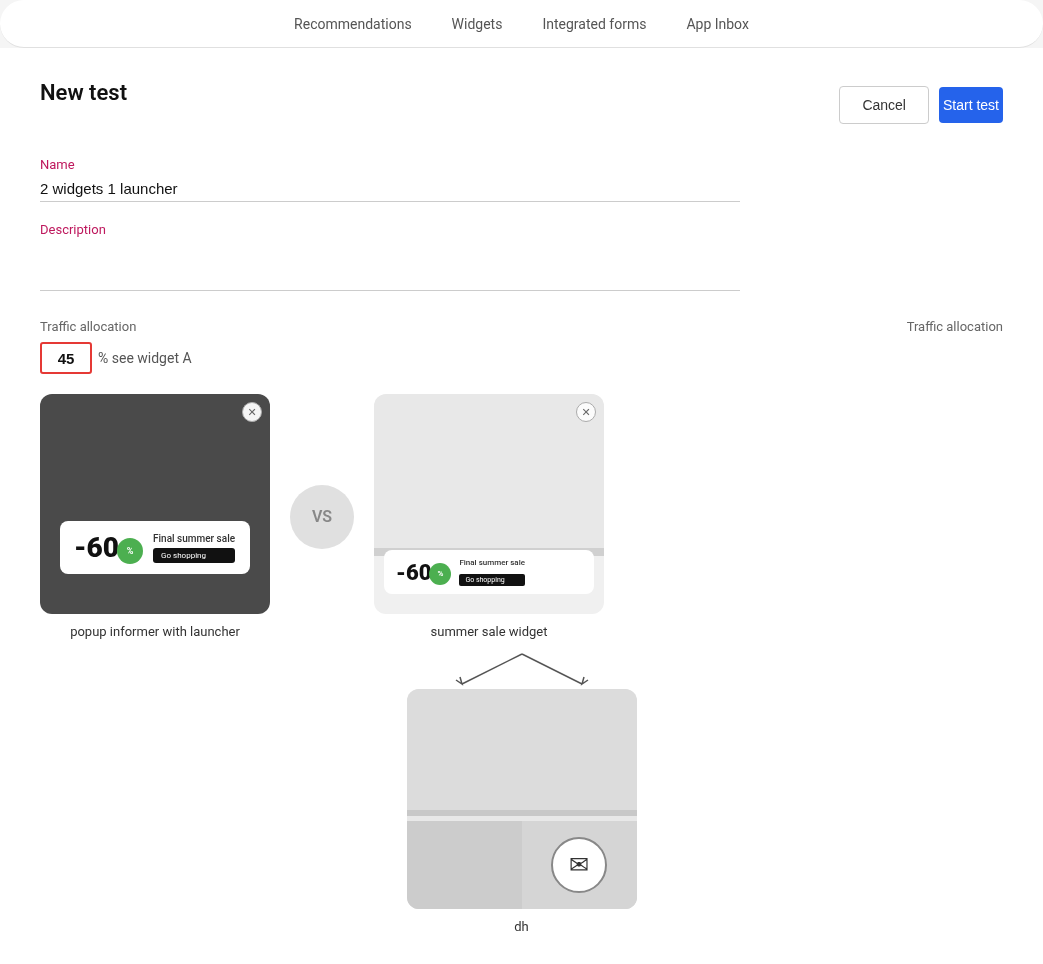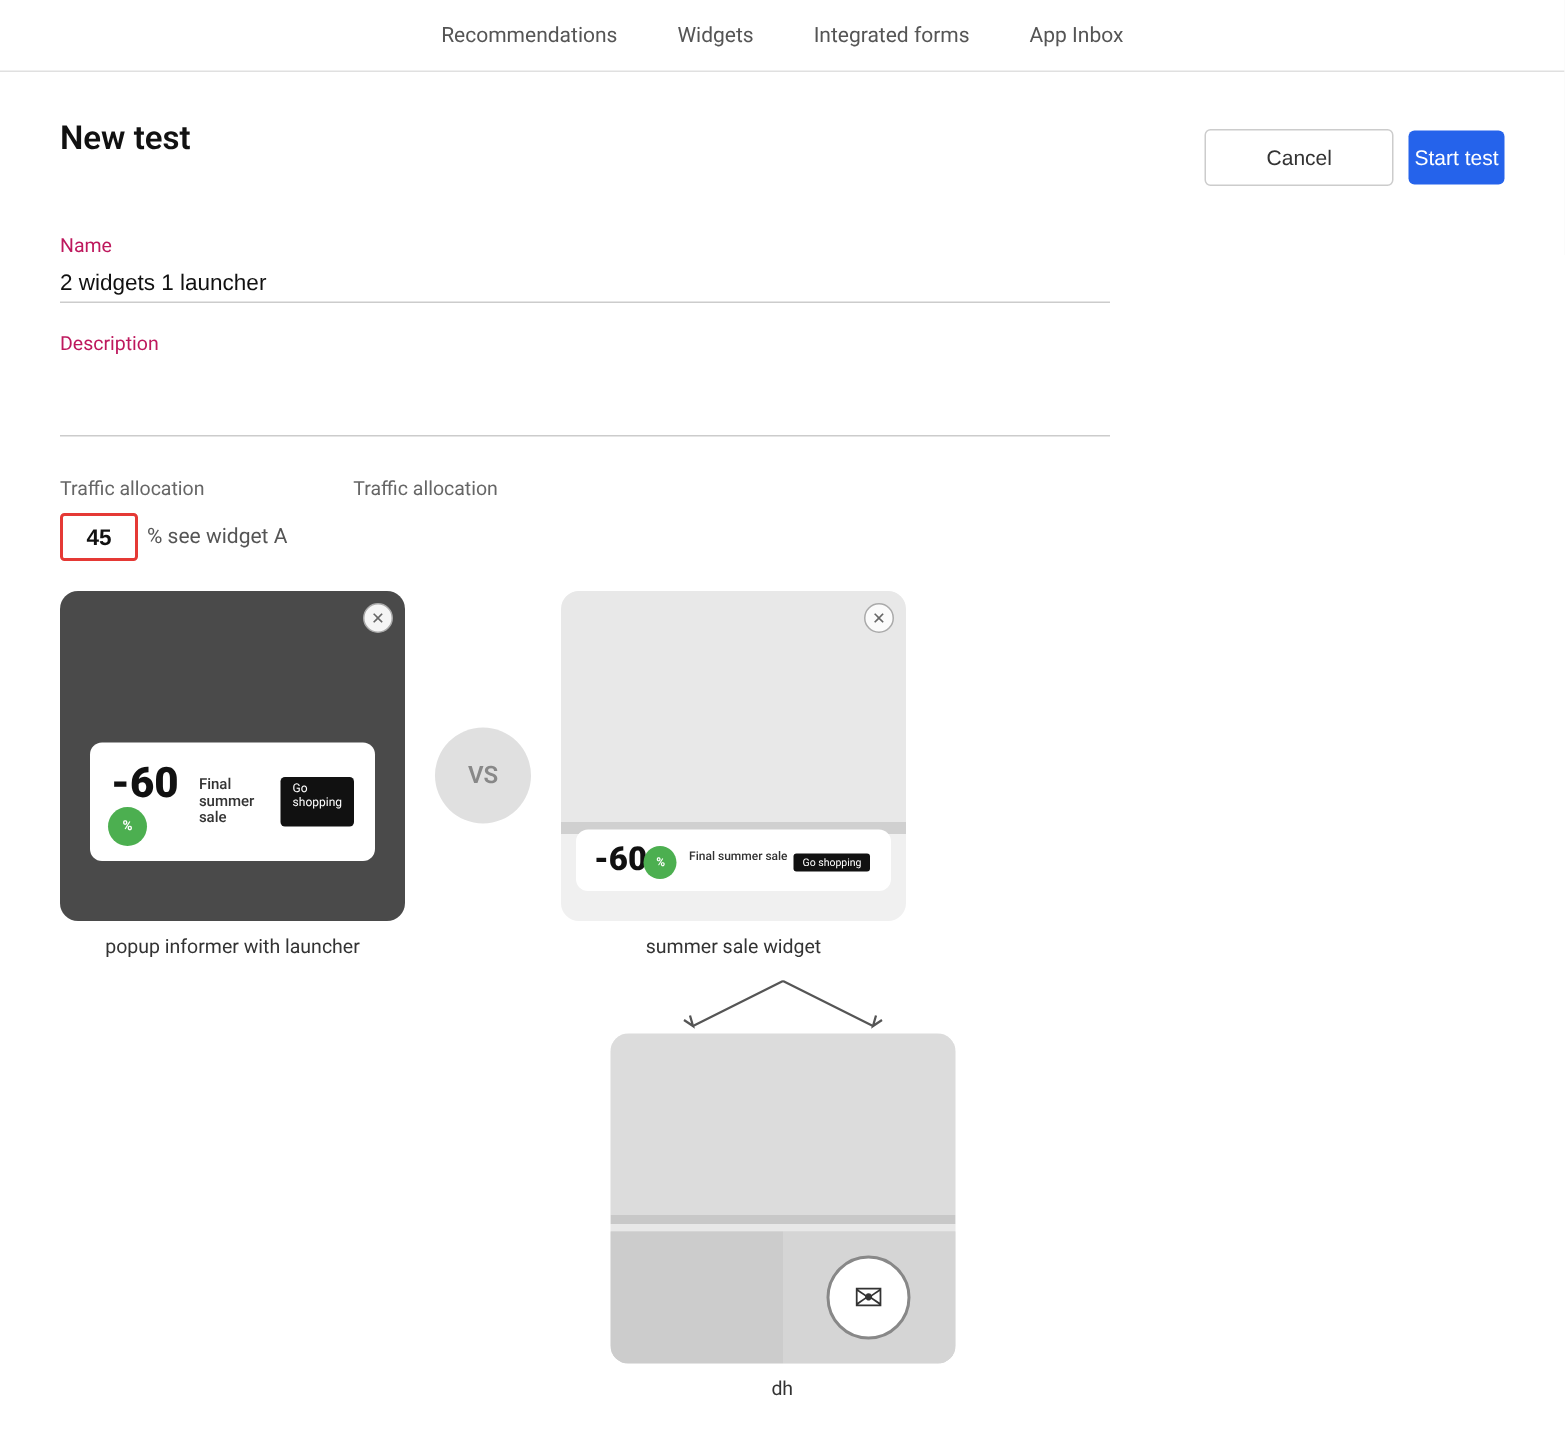--- a/index.html
+++ b/index.html
@@ -11,20 +11,21 @@
       min-height: 964px;
     }
     .top-nav {
       background: #fff;
       border-bottom: 1px solid #e0e0e0;
       display: flex;
       justify-content: center;
       align-items: center;
       height: 48px;
       gap: 40px;
+      border-radius: 24px;
     }
     .nav-item {
       font-size: 14px;
       color: #555;
       cursor: pointer;
       padding: 4px 0;
       text-decoration: none;
     }
     .content {
       background: #fff;
@@ -42,21 +43,21 @@
       display: flex;
       justify-content: space-between;
       align-items: center;
       margin-bottom: 28px;
       gap: 12px;
     }
     .btn-cancel {
       background: #fff;
       border: 1px solid #ccc;
       color: #333;
-      padding: 10px 40px;
+      padding: 10px 22px;
       border-radius: 4px;
       font-size: 14px;
       cursor: pointer;
       margin-right: 10px;
     }
     .btn-start {
       background: #2563eb;
       border: none;
       color: #fff;
       padding: 10px 4px;
@@ -94,20 +95,21 @@
       background: transparent;
       outline: none;
       height: 50px;
       resize: none;
     }
     .traffic-row {
       display: flex;
       gap: 44px;
       margin-top: 24px;
       margin-bottom: 20px;
+      justify-content: space-between;
     }
     .traffic-group {
       display: flex;
       flex-direction: column;
     }
     .traffic-label {
       font-size: 13px;
       color: #666;
       margin-bottom: 8px;
     }
@@ -183,21 +185,21 @@
       right: 20px;
       background: #fff;
       border-radius: 8px;
       padding: 10px 14px;
       display: flex;
       align-items: center;
       gap: 10px;
     }
     .sale-info {
       display: flex;
-      flex-direction: row;
+      flex-direction: column;
       gap: 4px;
     }
     .sale-title {
       font-size: 10px;
       color: #333;
       font-weight: 500;
     }
     .sale-btn {
       background: #111;
       color: #fff;

